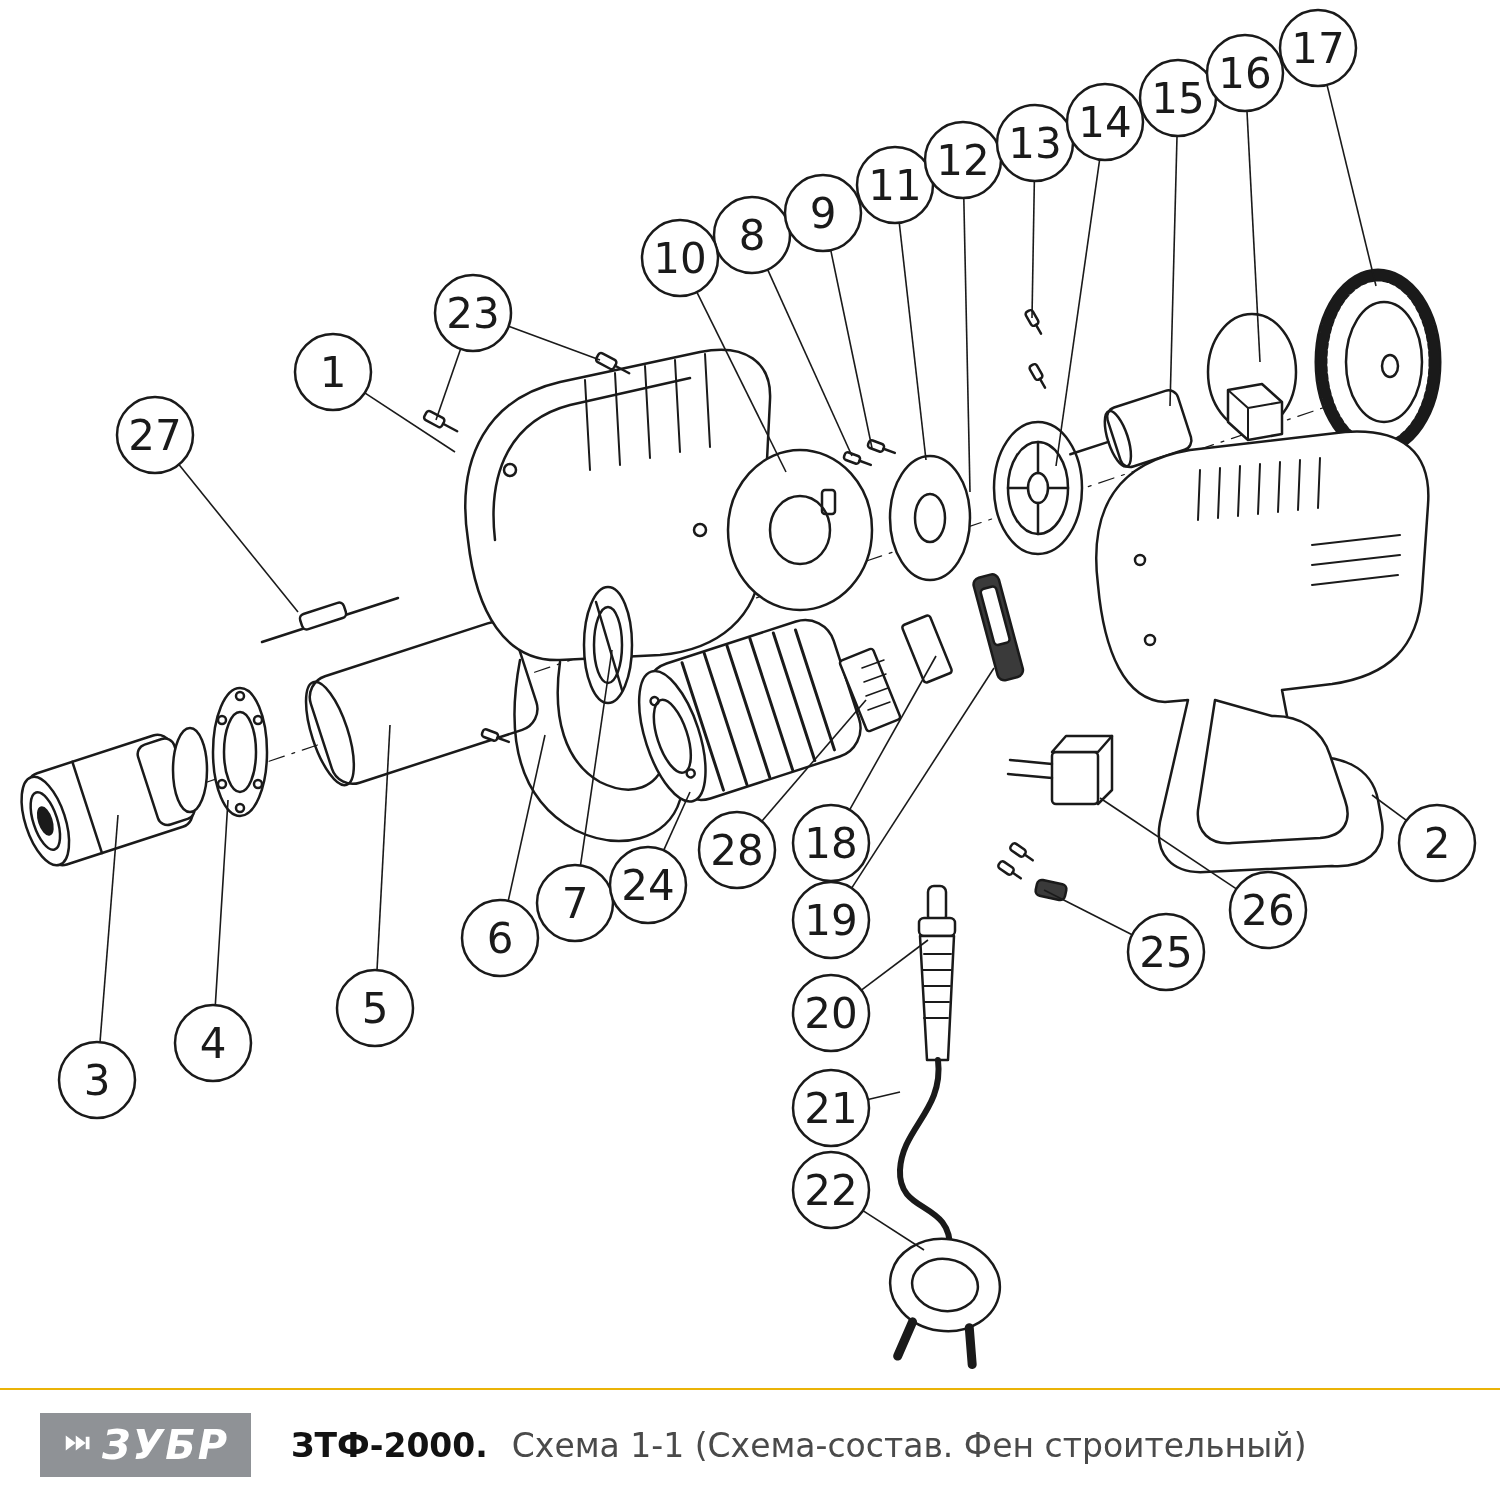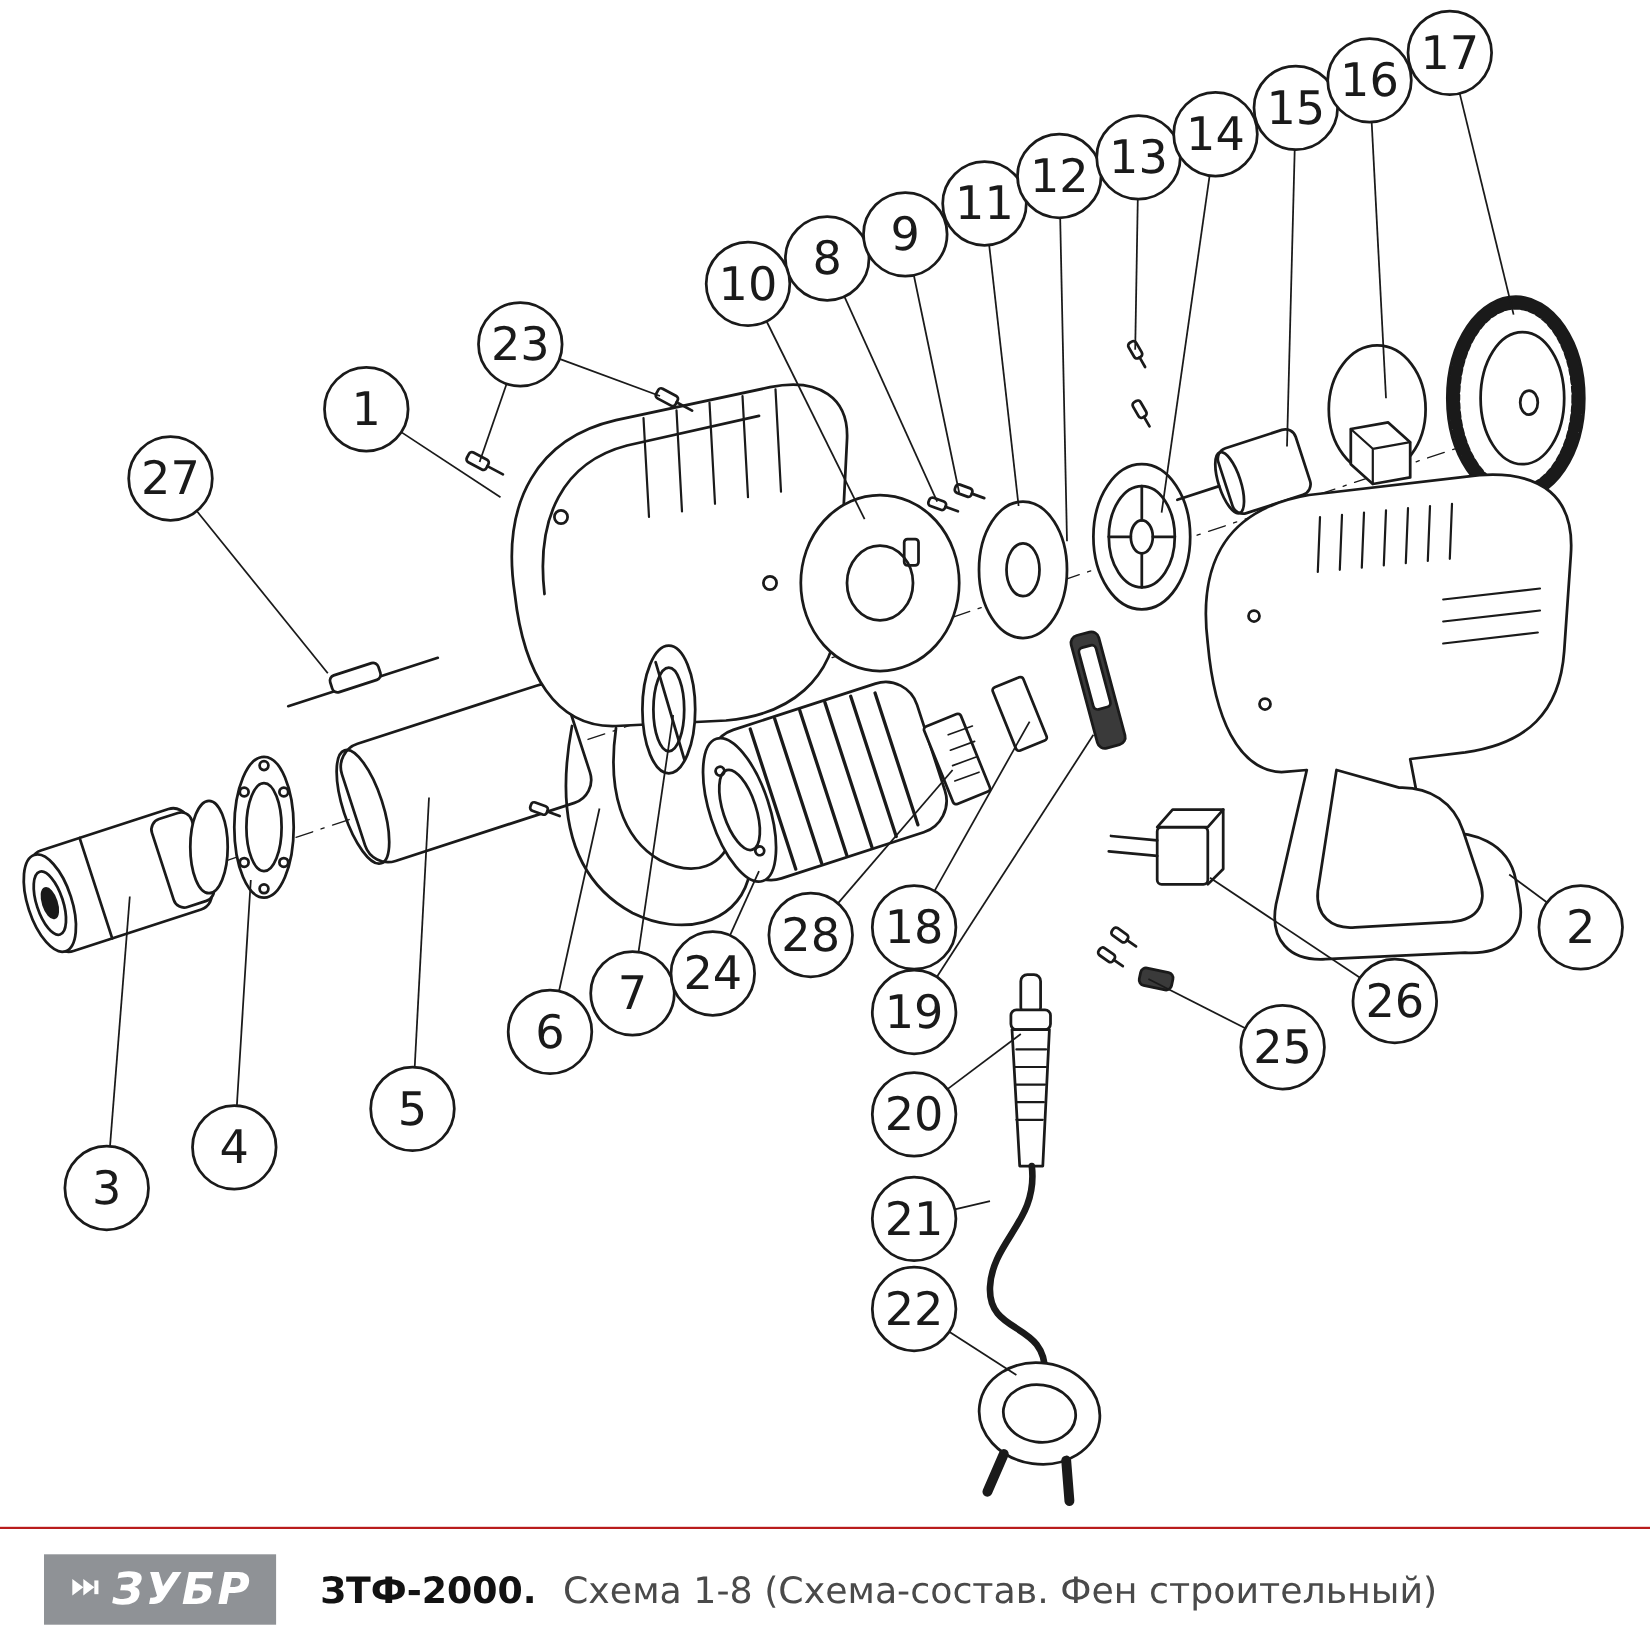--- a/index.html
+++ b/index.html
@@ -4,21 +4,21 @@
 <style>
   html,body{margin:0;padding:0;}
   body{
     width:1500px;height:1500px;position:relative;background:#ffffff;
     font-family:"DejaVu Sans",sans-serif;overflow:hidden;
   }
   #diagram-wrap{position:absolute;top:0;left:0;width:1500px;height:1390px;}
   #diagram-svg{display:block;}
   .footer{
     position:absolute;left:0;bottom:0;width:1500px;height:110px;
-    background:#ffffff;border-top:2px solid #b91c1c;
+    background:#ffffff;border-top:2px solid #eab308;
     display:flex;align-items:center;
   }
   .footer-row{display:flex;align-items:center;gap:40px;padding-left:40px;}
   .brand-badge{
     background:#8f9296;color:#ffffff;height:64px;min-width:205px;
     display:flex;align-items:center;justify-content:center;gap:10px;padding:0 22px;box-sizing:border-box;
   }
   .brand-text{font-size:40px;font-weight:bold;font-style:italic;letter-spacing:2px;line-height:1;}
   .caption-line{font-size:33px;color:#4a4a4a;white-space:nowrap;}
   .model{font-weight:bold;color:#121212;margin-right:24px;}
@@ -365,16 +365,16 @@
       <span>
         <svg width="30" height="30" viewBox="0 0 24 24">
           <path d="M3 6 L11 12 L3 18 Z" fill="#ffffff"></path>
           <path d="M11 6 L19 12 L11 18 Z" fill="#ffffff"></path>
           <rect x="19" y="7" width="3" height="10" fill="#ffffff"></rect>
         </svg>
       </span>
       <span class="brand-text">ЗУБР</span>
     </div>
     <div class="caption-line">
-      <span class="model">ЗТФ-2000.</span><span>Схема 1-8 (Схема-состав. Фен строительный)</span>
+      <span class="model">ЗТФ-2000.</span><span>Схема 1-1 (Схема-состав. Фен строительный)</span>
     </div>
   </div>
 </div>
 
 </body></html>

